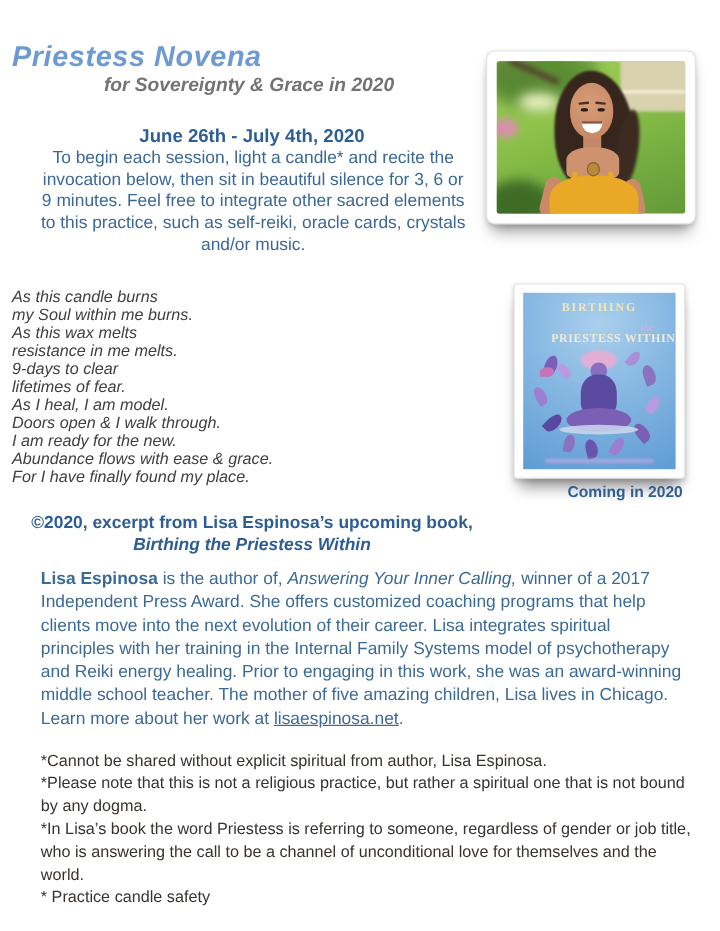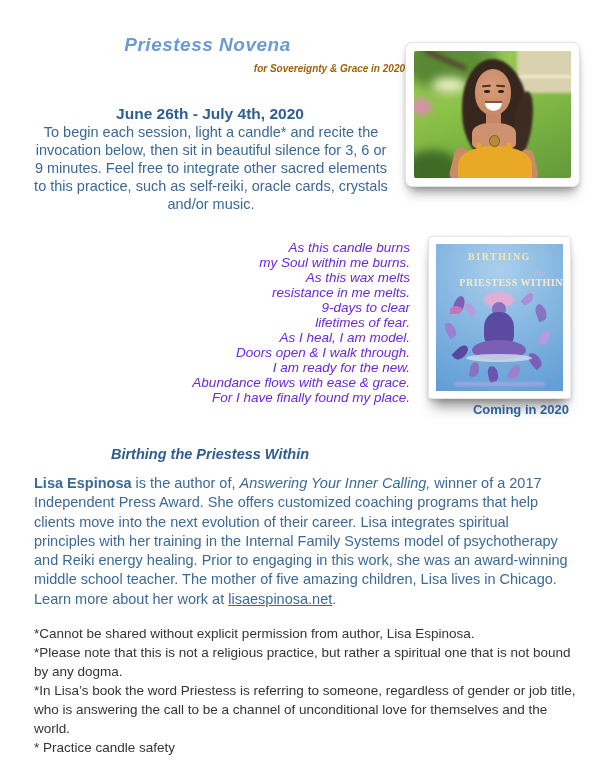--- a/index.html
+++ b/index.html
@@ -2,38 +2,38 @@
 <html><head>
 <meta charset="utf-8">
 <style>
   html,body{margin:0;padding:0;}
   .page{
     position:relative;width:600px;height:776px;background:#ffffff;
     font-family:"Liberation Sans",sans-serif;overflow:hidden;
   }
   
   .title{
-    position:absolute;left:10px;top:34px;width:395px;text-align:center;
-    font-size:19px;font-weight:bold;font-style:italic;color:#6d9ad2;letter-spacing:.5px;
+    position:absolute;left:10px;top:34px;width:395px;
+    font-size:24px;font-weight:bold;font-style:italic;color:#6d9ad2;letter-spacing:.5px;
   }
   .subtitle{
-    position:absolute;left:10px;top:63px;width:395px;text-align:right;
-    font-size:10px;font-weight:bold;font-style:italic;color:#a16207;
+    position:absolute;left:10px;top:63px;width:395px;text-align:center;
+    font-size:16px;font-weight:bold;font-style:italic;color:#737373;
   }
   .date-heading{
     position:absolute;left:10px;top:105px;width:400px;text-align:center;
     font-size:15.5px;font-weight:bold;color:#2e5f94;
   }
   .instructions{
     position:absolute;left:30px;top:123px;width:362px;text-align:center;
     font-size:14.5px;line-height:18px;color:#3b6897;
   }
   .poem{
-    position:absolute;left:10px;top:240px;width:400px;text-align:right;
-    font-size:13.5px;line-height:15px;font-style:italic;color:#6d28d9;
+    position:absolute;left:10px;top:240px;width:400px;text-align:left;
+    font-size:13.5px;line-height:15px;font-style:italic;color:#404040;
   }
   .copyright1{
     position:absolute;left:10px;top:428px;width:400px;text-align:center;
     font-size:14.5px;font-weight:bold;color:#2d5d92;
   }
   .copyright2{
     position:absolute;left:10px;top:446px;width:400px;text-align:center;
     font-size:14.5px;font-weight:bold;font-style:italic;color:#2d5d92;
   }
   
@@ -152,20 +152,21 @@
       <div>As this wax melts</div>
       <div>resistance in me melts.</div>
       <div>9-days to clear</div>
       <div>lifetimes of fear.</div>
       <div>As I heal, I am model.</div>
       <div>Doors open &amp; I walk through.</div>
       <div>I am ready for the new.</div>
       <div>Abundance flows with ease &amp; grace.</div>
       <div>For I have finally found my place.</div>
     </div>
+  <div class="copyright1">©2020, excerpt from Lisa Espinosa’s upcoming book,</div>
   <div class="copyright2">Birthing the Priestess Within</div>
 
   <div class="photo-frame">
     <div class="photo">
       <div class="ph ph-foliage1"></div>
       <div class="ph ph-foliage2"></div>
       <div class="ph ph-branch"></div>
       <div class="ph ph-building"></div>
       <div class="ph ph-building-line"></div>
       <div class="ph ph-lightpatch"></div>
@@ -215,19 +216,19 @@
       <div class="bk bk-legs"></div>
       <div class="bk bk-mat"></div>
       <div class="bk-credit"></div>
     </div>
   </div>
   <div class="book-caption">Coming in 2020</div>
 
   <div class="bio" id="bio"><b>Lisa Espinosa</b><span> is the author of, </span><i>Answering Your Inner Calling,</i><span> winner of a 2017 Independent Press Award.  She offers customized coaching programs that help clients move into the next evolution of their career. Lisa integrates spiritual principles with her training in the Internal Family Systems model of  psychotherapy and Reiki energy healing. Prior to engaging in this work, she was an award-winning middle school teacher. The mother of five amazing children, Lisa lives in Chicago.  Learn more about her work at </span><span class="link">lisaespinosa.net</span><span>.</span></div>
 
   <div class="footnotes" id="footnotes">
-      <p>*Cannot be shared without explicit permission from author, Lisa Espinosa.</p>
+      <p>*Cannot be shared without explicit spiritual from author, Lisa Espinosa.</p>
       <p>*Please note that this is not a religious practice, but rather a spiritual one that is not bound by any dogma.</p>
       <p>*In Lisa’s book the word Priestess is referring to someone, regardless of gender or job title, who is answering the call to be a channel of unconditional love for themselves and the world.</p>
       <p>* Practice candle safety</p>
     </div>
 
 </div>
 
 </body></html>

